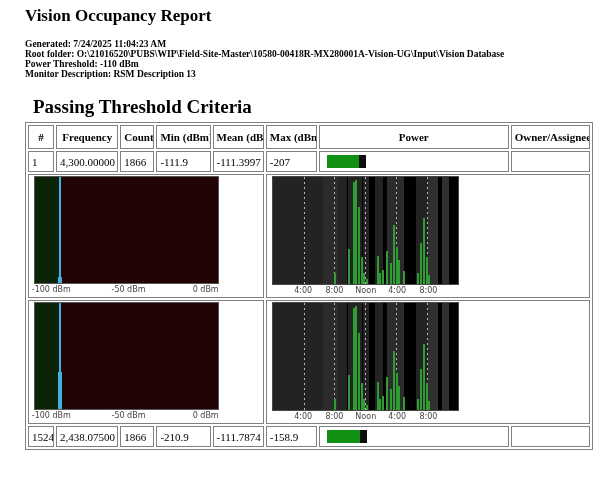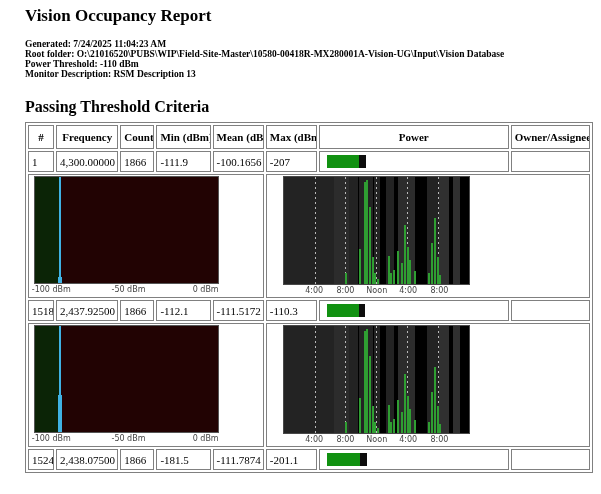--- a/index.html
+++ b/index.html
@@ -1,30 +1,30 @@
 <!DOCTYPE html>
 <html><head>
 <meta charset="utf-8">
 <style>
   html,body{margin:0;padding:0;background:#fff;}
   body{width:601px;height:494px;overflow:hidden;font-family:"Liberation Serif","DejaVu Serif",serif;color:#000;}
   .page{padding:6px 10px 0 25px;}
   h1{font-size:17px;line-height:19px;margin:0;font-weight:bold;}
   .meta{margin-top:14px;font-size:9.5px;line-height:10px;font-weight:bold;white-space:nowrap;}
-  h2{font-size:16px;line-height:16px;margin:20px 0 0 0;font-weight:bold;}
+  h2{font-size:19px;line-height:16px;margin:20px 0 0 8px;font-weight:bold;}
   table.report{margin-top:7px;border-collapse:separate;border-spacing:2px;border:1px solid #808080;table-layout:fixed;width:568px;background:#fff;}
   th,td{border:1px solid #808080;font-size:11px;padding:1px 3px;overflow:hidden;white-space:nowrap;}
   th{font-weight:bold;text-align:center;height:20px;}
   td.data{height:17px;text-align:left;vertical-align:middle;}
   td.chart-cell{padding:0;vertical-align:top;height:121px;}
   .pbar{display:flex;height:13px;margin:1px 0 1px 4px;}
   .pb-g{background:#119111;height:100%;}
   .pb-k{background:#0d0d0d;height:100%;}
   .phist{margin:1px 0 0 5px;width:186px;}
-  .thist{margin:1px 0 0 16px;width:188px;}
+  .thist{margin:1px 0 0 5px;width:188px;}
   .chart-box{position:relative;overflow:hidden;}
   .phist .chart-box{width:183px;height:106px;border:1px solid #555;}
   .thist .chart-box{width:185px;height:107px;border:1px solid #484848;}
   .ph-region{position:absolute;left:0;top:0;bottom:0;}
   .ph-marker{position:absolute;top:0;bottom:0;width:2px;}
   .ph-notch{position:absolute;bottom:0;width:4px;margin-left:-1px;}
   .th-band{position:absolute;top:0;bottom:0;}
   .th-grid{position:absolute;top:0;bottom:0;width:1px;background:repeating-linear-gradient(to bottom,#b9b9b9 0 2px,transparent 2px 5px);}
   .th-bar{position:absolute;bottom:0;width:2px;}
   .chart-xlabels{position:relative;height:12px;font-family:"DejaVu Sans","Liberation Sans",sans-serif;font-size:8px;color:#444;}
@@ -66,21 +66,21 @@
       <th>Max (dBm)</th>
       <th>Power</th>
       <th>Owner/Assignee</th>
     </tr>
 
     <tr>
       <td class="data">1</td>
       <td class="data">4,300.00000</td>
       <td class="data">1866</td>
       <td class="data">-111.9</td>
-      <td class="data">-100.1656</td>
+      <td class="data">-111.3997</td>
       <td class="data">-207</td>
       <td class="data">
         <div class="pbar">
               <div class="pb-g" style="width: 32px;"></div>
               <div class="pb-k" style="width: 7px;"></div>
             </div>
       </td>
       <td class="data"></td>
     </tr>
 
@@ -144,35 +144,20 @@
                 <span style="left: 16.7%;">4:00</span>
                 <span style="left: 33.3%;">8:00</span>
                 <span style="left: 50%;">Noon</span>
                 <span style="left: 66.7%;">4:00</span>
                 <span style="left: 83.3%;">8:00</span>
               </div>
             </div>
       </td>
     </tr>
 
-    <tr>
-      <td class="data">1518</td>
-      <td class="data">2,437.92500</td>
-      <td class="data">1866</td>
-      <td class="data">-112.1</td>
-      <td class="data">-111.5172</td>
-      <td class="data">-110.3</td>
-      <td class="data">
-        <div class="pbar">
-              <div class="pb-g" style="width: 32px;"></div>
-              <div class="pb-k" style="width: 6px;"></div>
-            </div>
-      </td>
-      <td class="data"></td>
-    </tr>
 
     <tr>
       <td class="chart-cell" colspan="5">
         <div class="phist">
               <div class="chart-box" style="background: rgb(34, 3, 3);">
                 <div class="ph-region" style="width: 13%; background: rgb(11, 36, 6);"></div>
                 <div class="ph-marker" style="left: 13.2%; background: rgb(63, 178, 227);"></div>
                 <div class="ph-notch" style="left: 13.2%; height: 35%; background: rgb(63, 178, 227);"></div>
               </div>
               <div class="chart-xlabels">
@@ -231,23 +216,23 @@
                 <span style="left: 83.3%;">8:00</span>
               </div>
             </div>
       </td>
     </tr>
 
     <tr>
       <td class="data">1524</td>
       <td class="data">2,438.07500</td>
       <td class="data">1866</td>
-      <td class="data">-181.5</td>
+      <td class="data">-210.9</td>
       <td class="data">-111.7874</td>
-      <td class="data">-201.1</td>
+      <td class="data">-158.9</td>
       <td class="data">
         <div class="pbar">
               <div class="pb-g" style="width: 33px;"></div>
               <div class="pb-k" style="width: 7px;"></div>
             </div>
       </td>
       <td class="data"></td>
     </tr>
   </tbody>
     </table>

